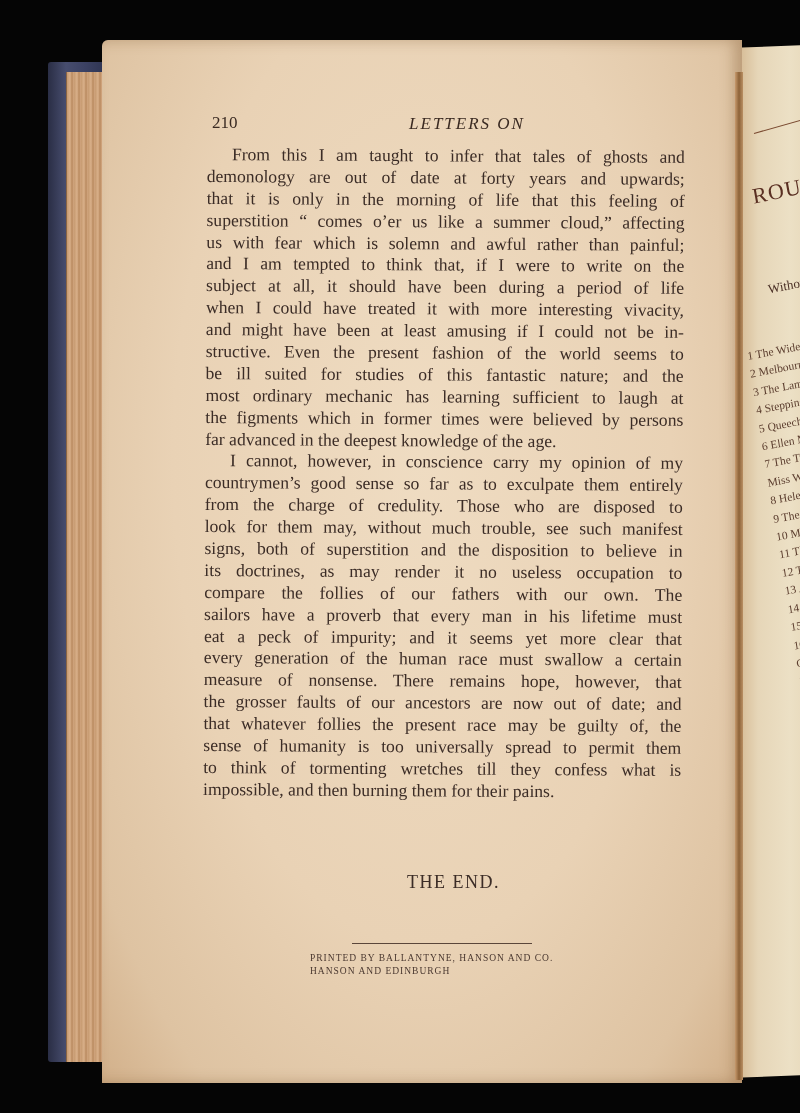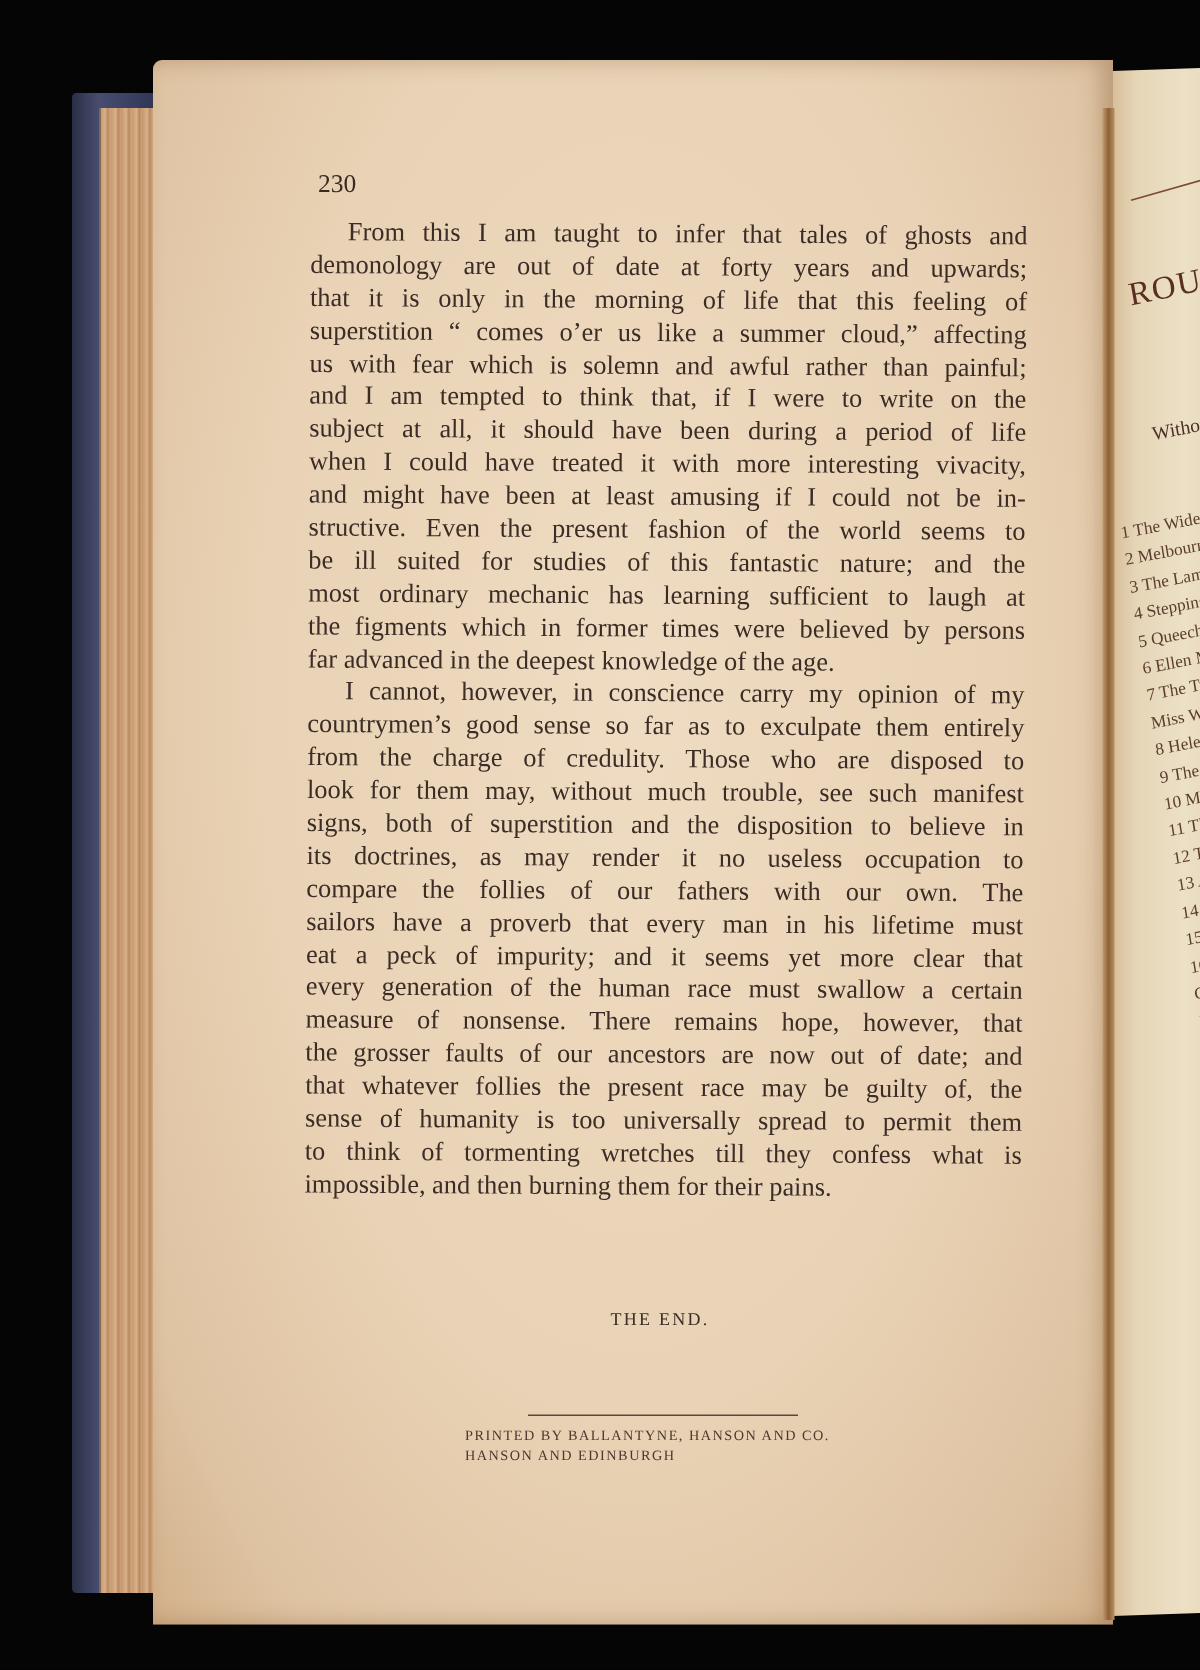--- a/index.html
+++ b/index.html
@@ -69,21 +69,21 @@
   }
   .body-text {
     position:absolute; left:207px; top:144px; width:478px;
     font-size:17.6px; line-height:21.9px; color:#3b2c26;
     transform:rotate(0.35deg); transform-origin:left top;
   }
   .line { display:block; text-align:justify; text-align-last:justify; white-space:nowrap; height:21.9px; }
   .line.last { text-align-last:left; }
   .line.indent { padding-left:25px; }
   .the-end {
-    position:absolute; left:407px; top:872px; font-size:12px; letter-spacing:1.5px;
+    position:absolute; left:407px; top:872px; font-size:18px; letter-spacing:1.5px;
     color:#3b2c26;
   }
   .rule {
     position:absolute; left:352px; top:943px; width:180px; height:1px; background:#5a463a;
   }
   .imprint {
     position:absolute; left:310px; top:952px; width:258px; text-align:left;
     font-size:9.5px; letter-spacing:1px; line-height:13px; color:#4a3830;
   }
 </style>
@@ -118,21 +118,22 @@
       <div>16 Uncle Tom's</div>
       <div>    Carlisle</div>
       <div>17 Longfellow's P</div>
     </div>
 </div>
 
 <div class="page"></div>
 <div class="gutter"></div>
 
 <div class="header">
-  <span class="page-number">230</span>
+  <span class="page-number">210</span>
+  <div class="running-head">LETTERS ON</div>
 </div>
 
 <div class="body-text" id="body-text">
     <span class="line indent">From this I am taught to infer that tales of ghosts and</span>
     <span class="line">demonology are out of date at forty years and upwards;</span>
     <span class="line">that it is only in the morning of life that this feeling of</span>
     <span class="line">superstition “ comes o’er us like a summer cloud,” affecting</span>
     <span class="line">us with fear which is solemn and awful rather than painful;</span>
     <span class="line">and I am tempted to think that, if I were to write on the</span>
     <span class="line">subject at all, it should have been during a period of life</span>

